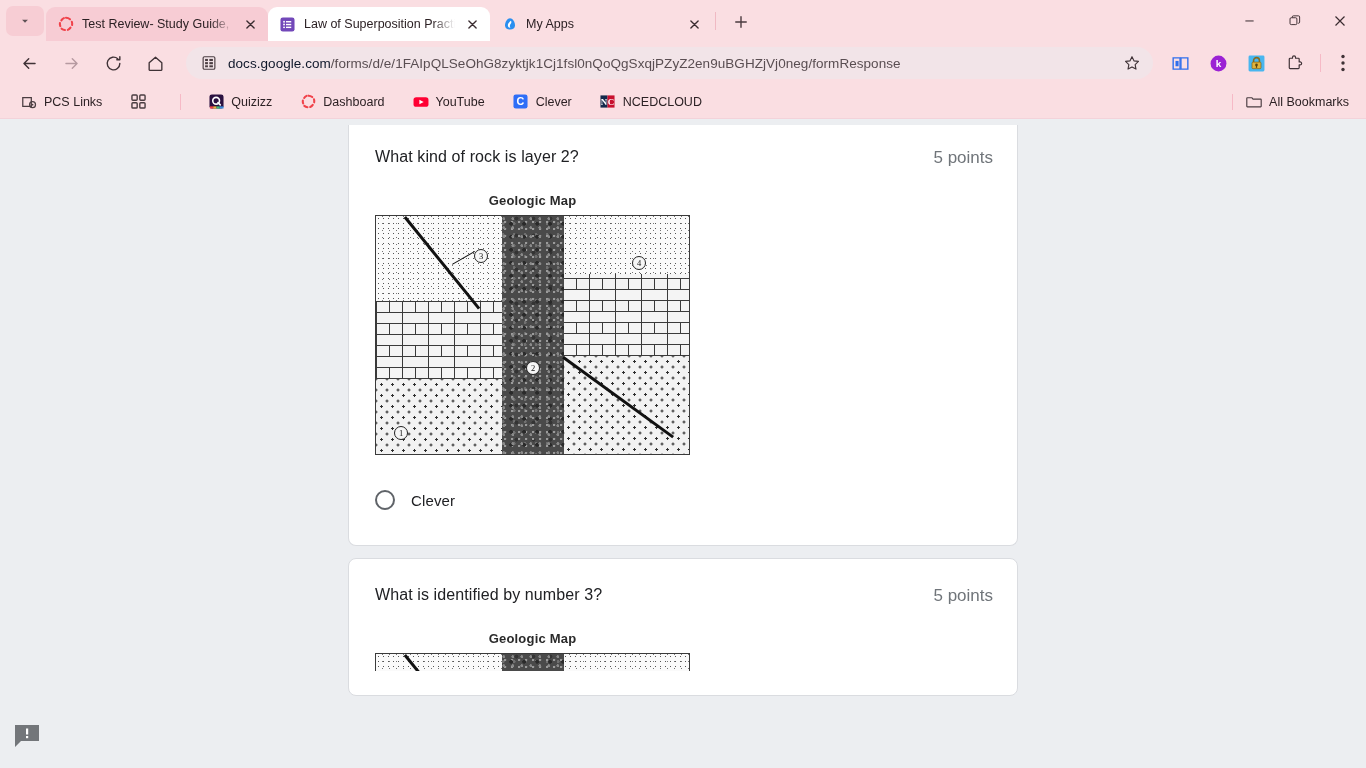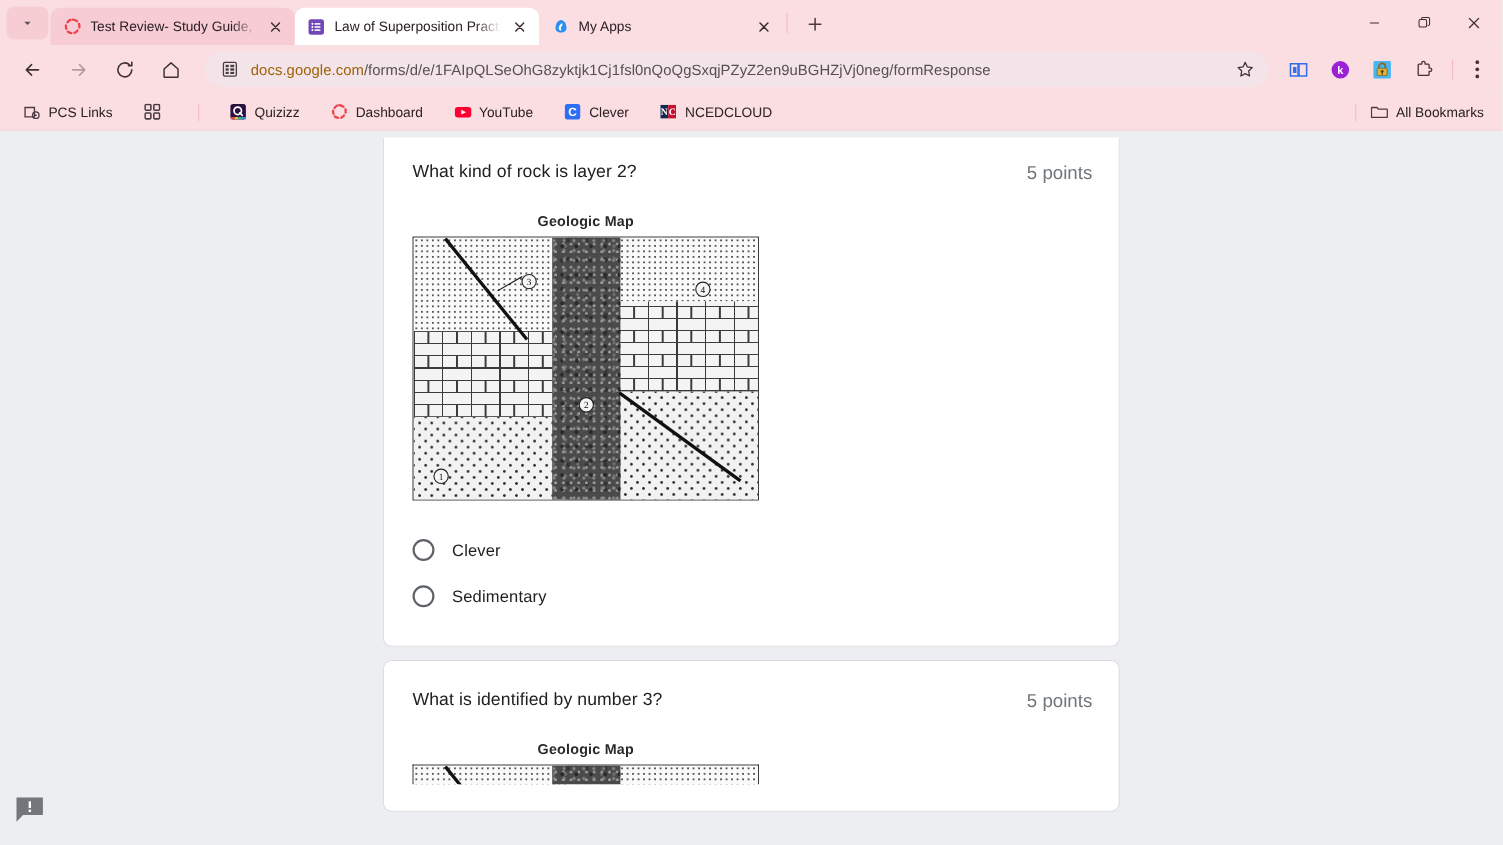--- a/index.html
+++ b/index.html
@@ -145,21 +145,21 @@
     margin-right: 10px;
   }
   .omni-url {
     flex: 1 1 auto;
     font-size: 13.5px;
     color: #5a4e52;
     white-space: nowrap;
     overflow: hidden;
     letter-spacing: 0.05px;
   }
-  .omni-url .host { color: #a16207; }
+  .omni-url .host { color: #0f172a; }
   .omni-star {
     width: 30px; height: 30px;
     display: flex; align-items: center; justify-content: center;
     border-radius: 50%;
     cursor: pointer;
     flex: 0 0 30px;
   }
   .ext-icon {
     width: 30px; height: 30px;
     margin: 0 4px;
@@ -704,24 +704,20 @@
             <div class="numtag" style="left:98px; top:33px;">3</div>
             <div class="numtag" style="left:256px; top:40px;">4</div>
           </div>
         </div>
 
         <div class="options">
           <div class="option">
             <span class="radio"></span>
             <span class="opt-label">Clever</span>
           </div>
-          <div class="option">
-            <span class="radio"></span>
-            <span class="opt-label">Sedimentary</span>
-          </div>
         </div>
       </div>
 
       <div class="card">
         <div class="q-head">
           <div class="q-title">What is identified by number 3?</div>
           <div class="q-points">5 points</div>
         </div>
 
         <div class="figure">

